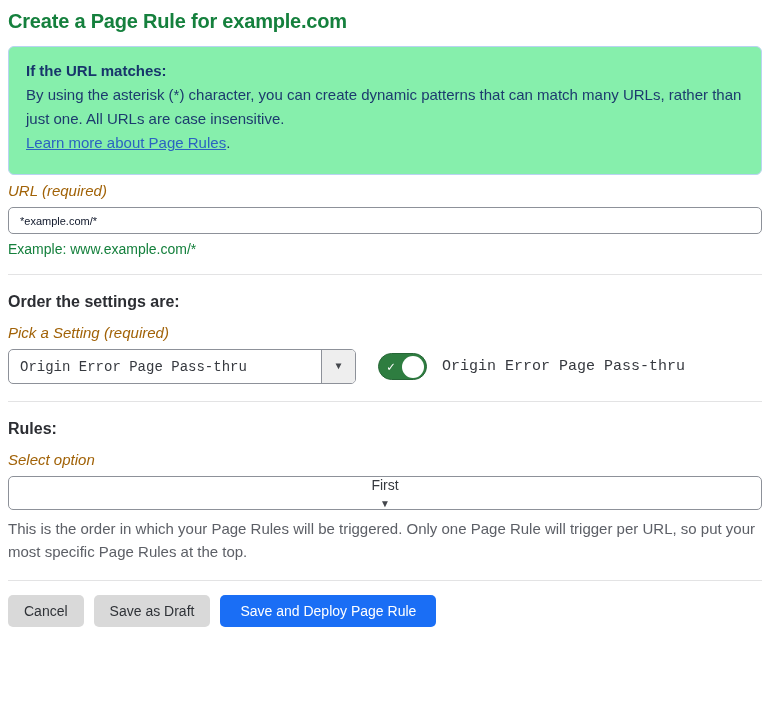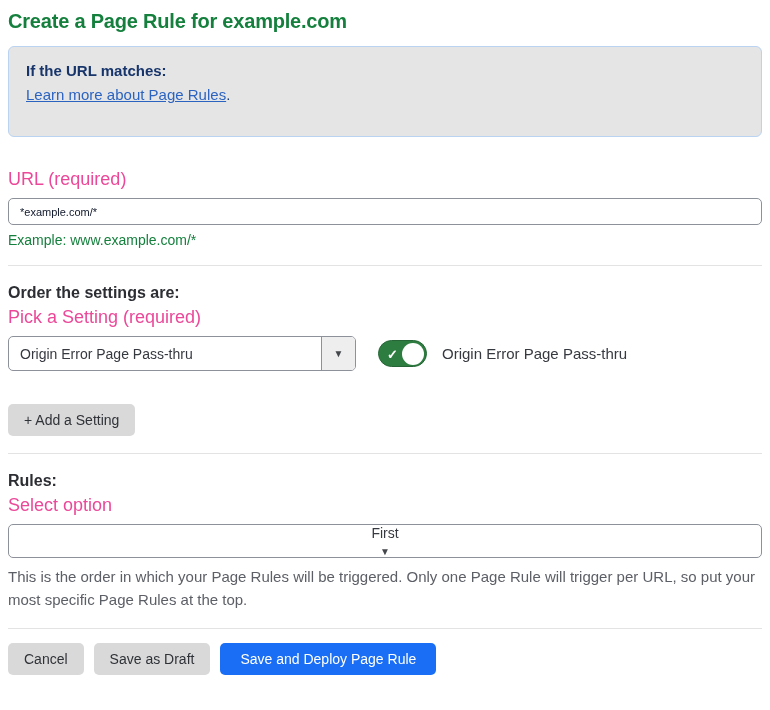--- a/index.html
+++ b/index.html
@@ -13,35 +13,35 @@
   .page-title {
     font-size: 20px;
     font-weight: 700;
     color: #15803d;
     letter-spacing: -0.2px;
     margin: 2px 0 13px 0;
   }
 
   
   .info-box {
-    background: #e5e5e5;
+    background: #86efac;
     border: 1px solid #b9d3f1;
     border-radius: 6px;
-    padding: 12px 17px 29px 17px;
+    padding: 12px 17px 19px 17px;
     font-size: 15px;
     line-height: 24px;
     color: #1c3b6e;
-    margin-bottom: 32px;
+    margin-bottom: 7px;
   }
   .info-heading { font-weight: 700; color: #17356b; }
   .info-link { color: #2b63c1; text-decoration: underline; cursor: pointer; text-align: center; }
   .info-link-suffix { color: #1c3b6e; }
 
   
-  .field-label { font-size: 18px; color: #ec4899; margin-bottom: 8px; }
+  .field-label { font-size: 15px; color: #a16207; margin-bottom: 8px; font-style: italic; }
   .helper-text { font-size: 14px; color: #15803d; margin-top: 7px; }
 
   .url-input {
     width: 100%;
     height: 27px;
     border: 1px solid #8d9199;
     border-radius: 5px;
     padding: 0 11px;
     font-size: 11px;
     color: #0f172a;
@@ -57,22 +57,22 @@
   }
 
   .section-heading {
     font-size: 16px;
     font-weight: 700;
     color: #2c2e33;
     margin-top: 18px;
   }
 
   
-  .setting-label { margin-top: 5px; }
-  .setting-row { display: flex; align-items: center; margin-top: 0; }
+  .setting-label { margin-top: 13px; }
+  .setting-row { display: flex; align-items: center; margin-top: 0; font-family: Liberation Mono, monospace; }
   .fake-select {
     width: 348px;
     height: 35px;
     border: 1px solid #8d9199;
     border-radius: 5px;
     display: flex;
     align-items: stretch;
     background: #ffffff;
     cursor: pointer;
     overflow: hidden;
@@ -176,20 +176,21 @@
 </style>
 </head>
 <body>
 
 <div class="page">
 
   <h1 class="page-title">Create a Page Rule for example.com</h1>
 
   <div class="info-box">
     <div class="info-heading">If the URL matches:</div>
+    <div class="info-body">By using the asterisk (*) character, you can create dynamic patterns that can match many URLs, rather than just one. All URLs are case insensitive.</div>
     <div><a class="info-link">Learn more about Page Rules</a><span class="info-link-suffix">.</span></div>
   </div>
 
   <div class="field-label">URL (required)</div>
   <input class="url-input" type="text" value="*example.com/*" style="">
   <div class="helper-text">Example: www.example.com/*</div>
 
   <hr class="divider">
 
   <h2 class="section-heading">Order the settings are:</h2>
@@ -203,21 +204,20 @@
         <span class="caret">▼</span>
       </div>
     </div>
     <div class="toggle">
       <span class="check-glyph">✓</span>
       <span class="knob"></span>
     </div>
     <div class="toggle-label">Origin Error Page Pass-thru</div>
   </div>
 
-  <button class="btn btn-gray add-setting-btn">+ Add a Setting</button>
 
   <hr class="divider">
 
   <h2 class="section-heading">Rules:</h2>
 
   <div class="field-label setting-label">Select option</div>
 
   <div class="order-select">
     <span>First</span>
     <span class="caret">▼</span>

